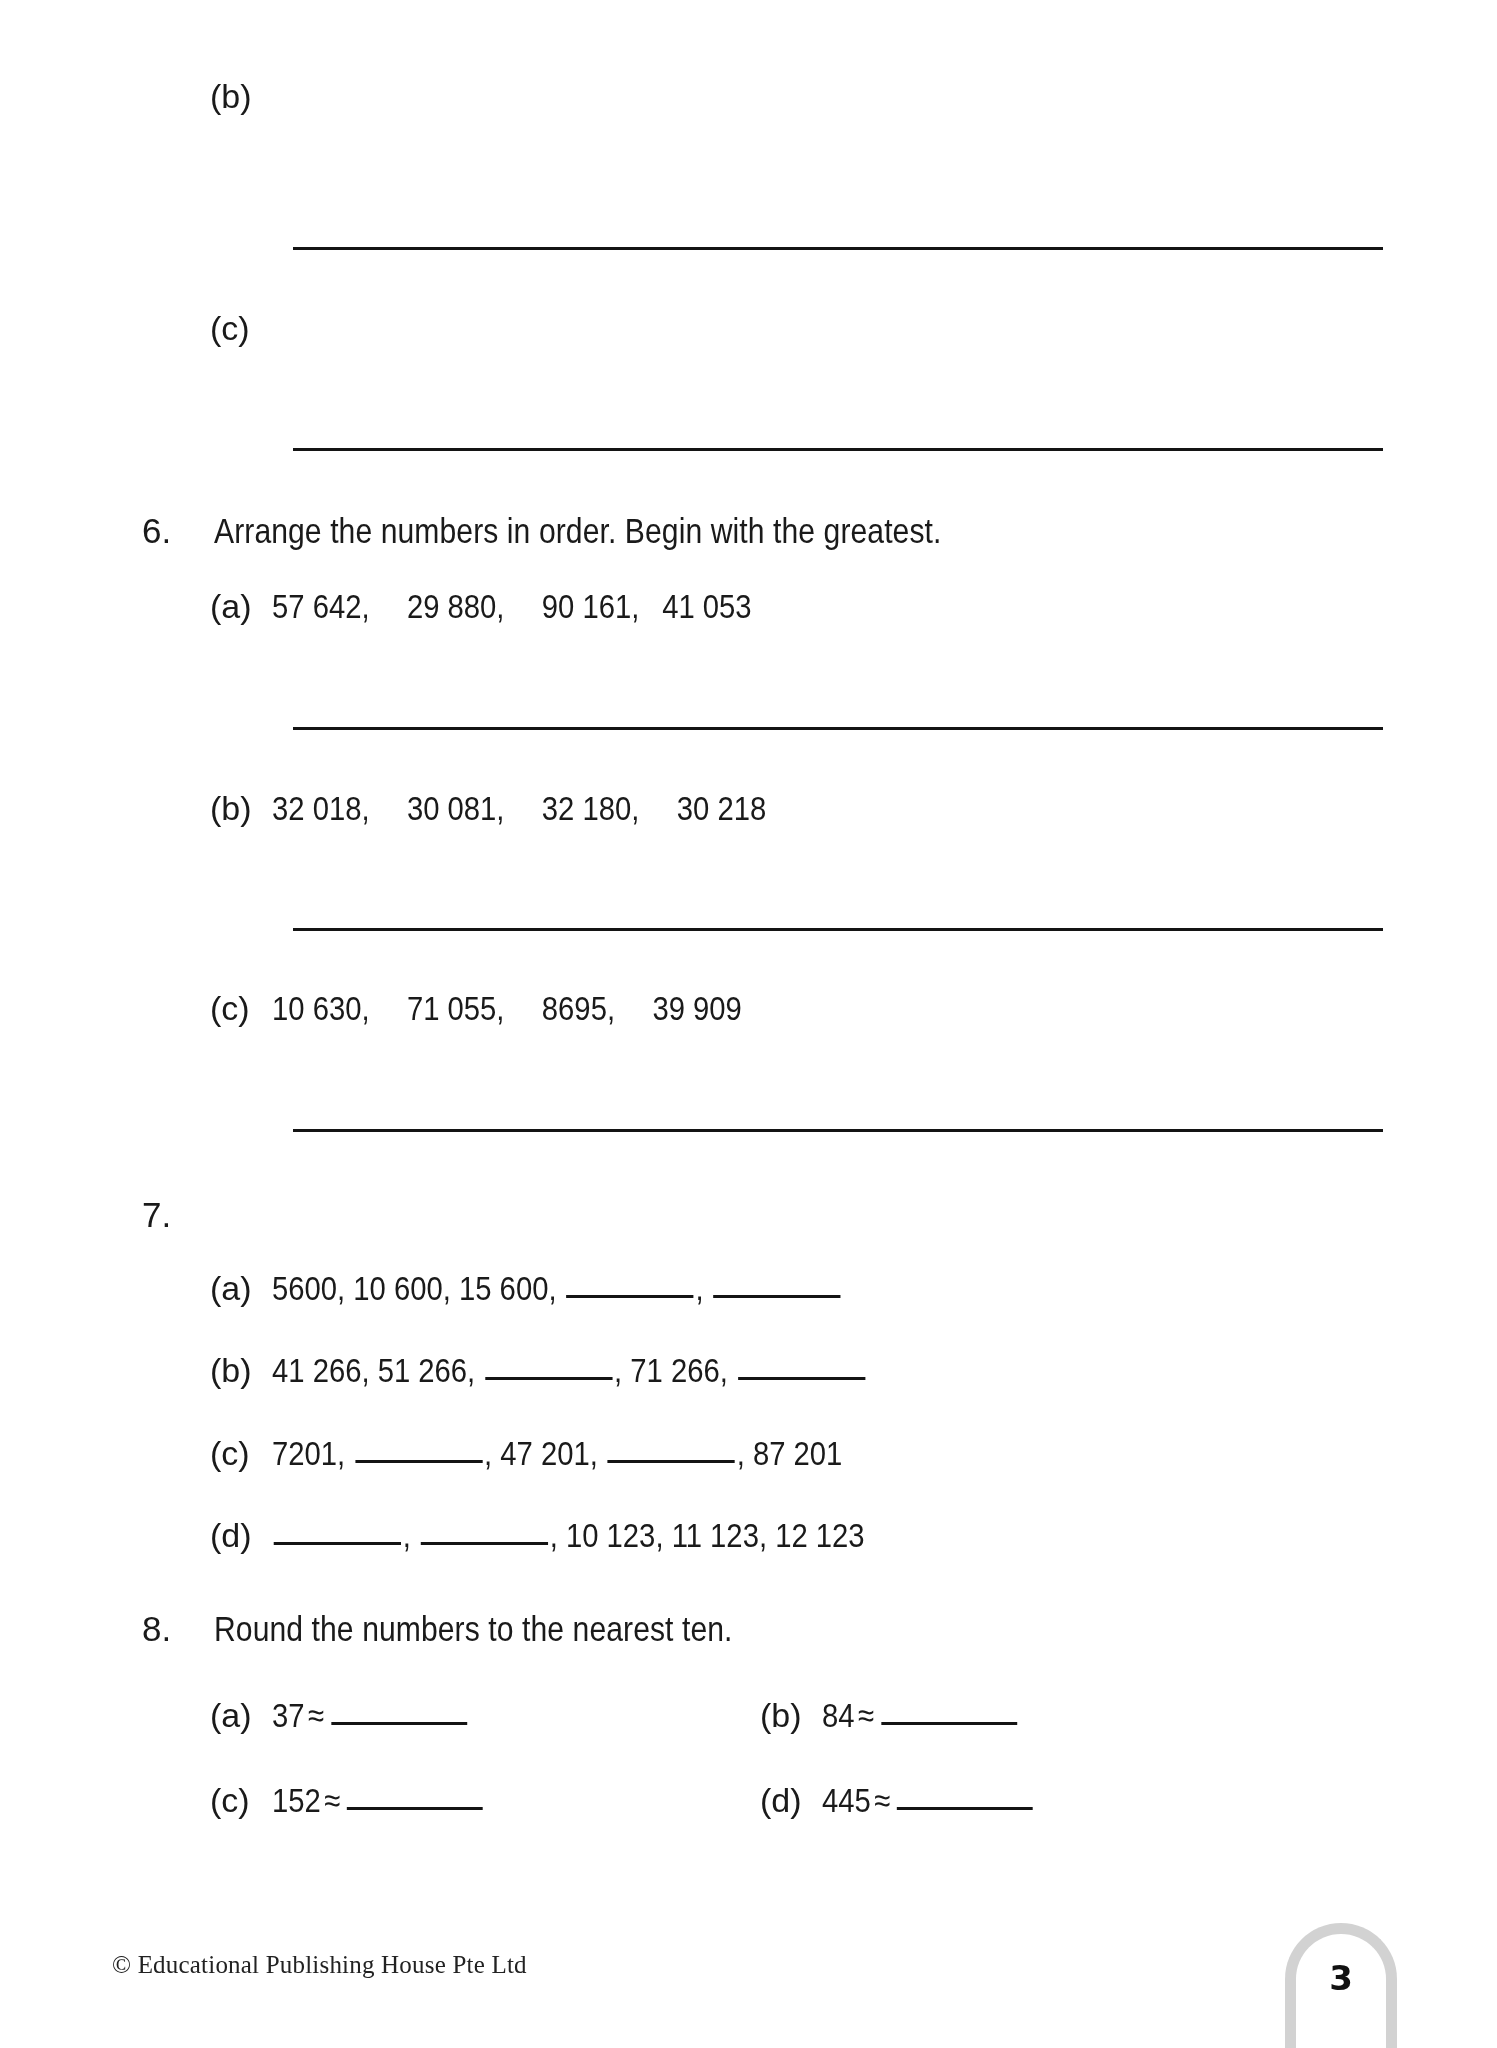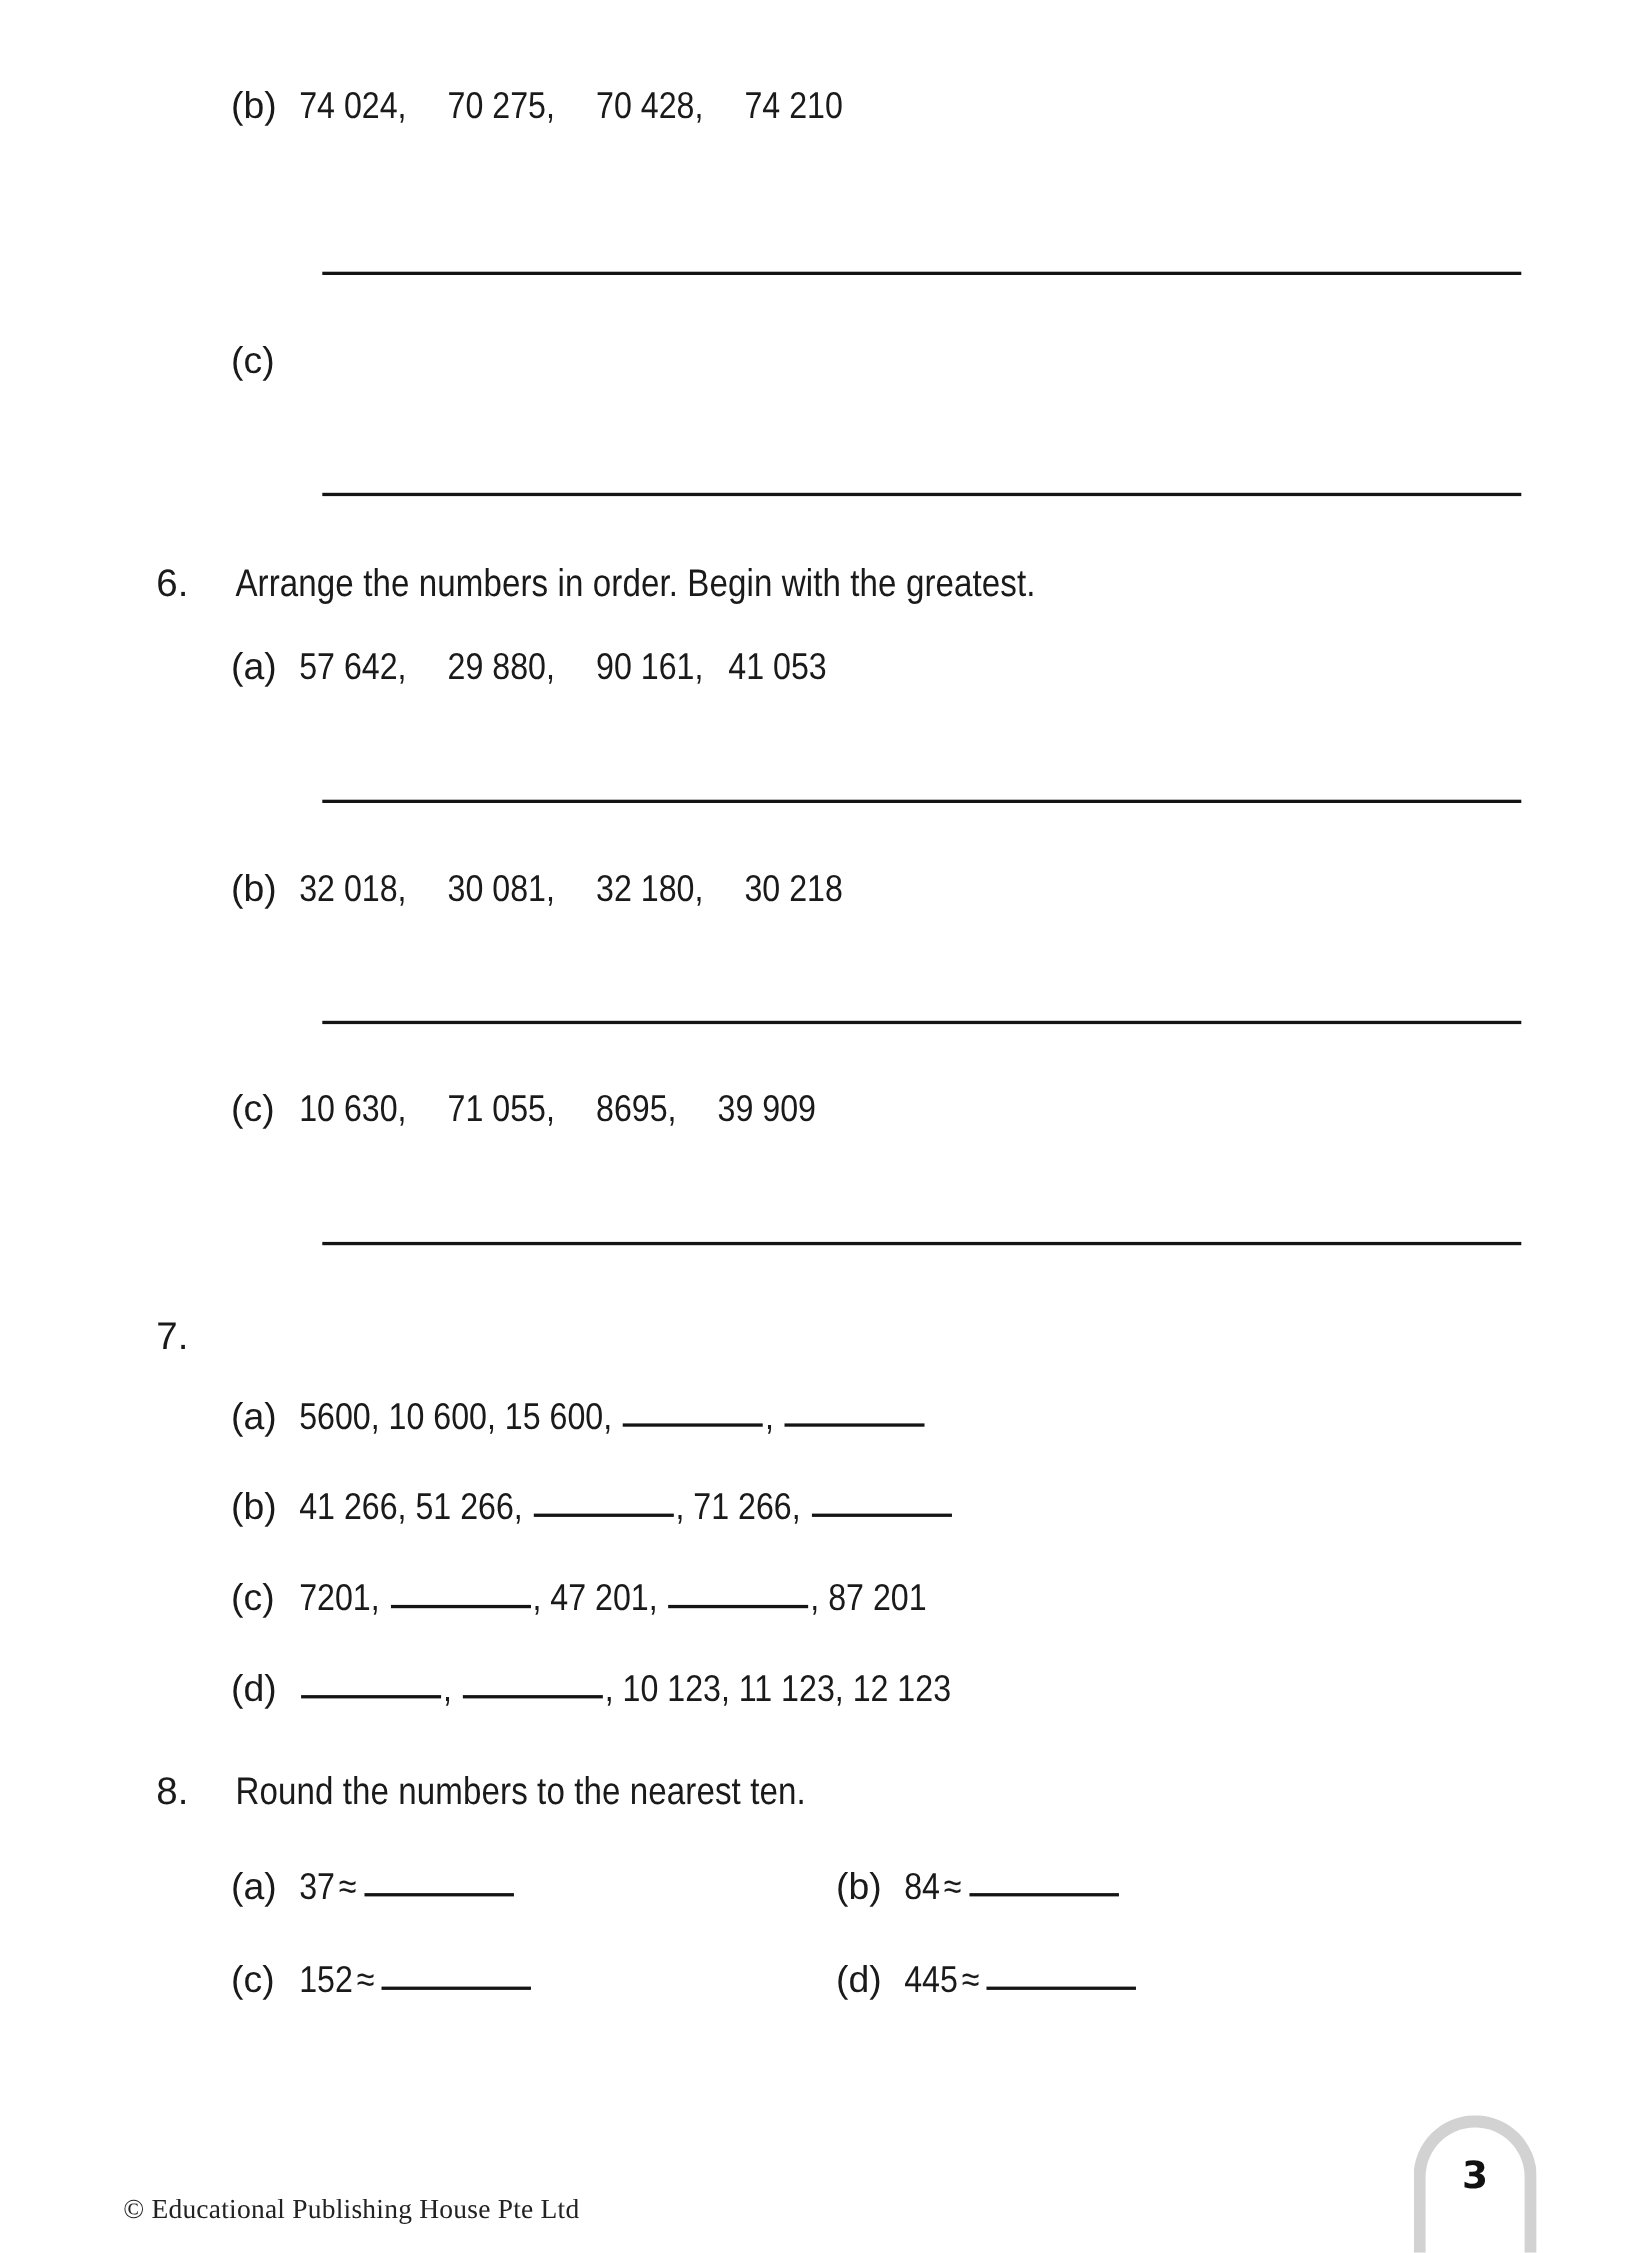--- a/index.html
+++ b/index.html
@@ -87,21 +87,20 @@
 
   
   #footer-copy {
     position: absolute;
     left: 112px;
     top: 1951px;
     font-size: 25px;
     font-family: "Liberation Serif", "DejaVu Serif", serif;
     color: #222222;
     letter-spacing: 0.2px;
-    margin-top: 44px;
   }
   #page-tab {
     position: absolute;
     left: 1285px;
     top: 1923px;
     width: 112px;
     height: 135px;
     border: 11px solid #d2d2d2;
     border-bottom: none;
     border-top-left-radius: 56px;
@@ -121,21 +120,20 @@
   }
 </style>
 </head>
 <body>
 
 <div id="page">
 
   <div class="qblock" style="top:78px;">
     <div class="subrow">
       <span class="slab">(b)</span>
-      <span class="sbody"><span class="cond">74 024,  70 275,  70 428,  74 210</span></span>
     </div>
   </div>
   <div class="ansline" style="top:247px;"></div>
 
   <div class="qblock" style="top:310px;">
     <div class="subrow">
       <span class="slab">(c)</span>
     </div>
   </div>
   <div class="ansline" style="top:448px;"></div>

